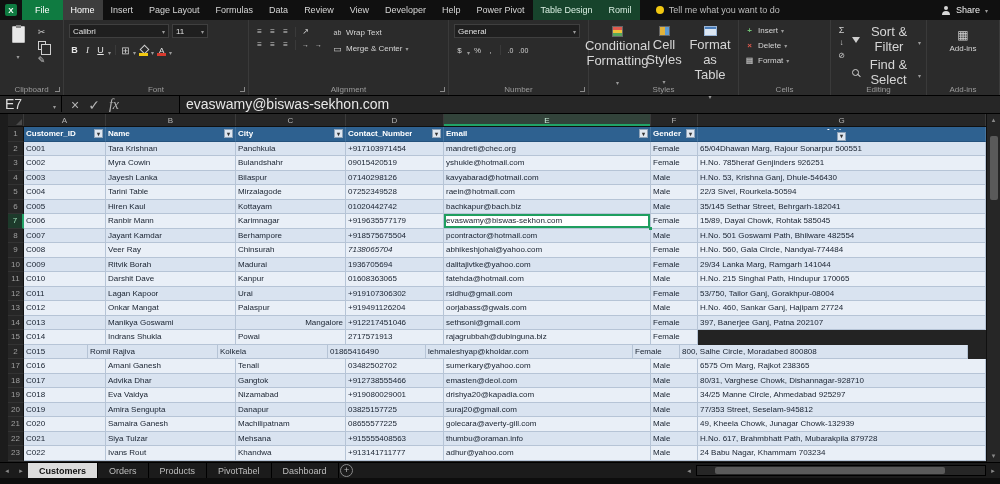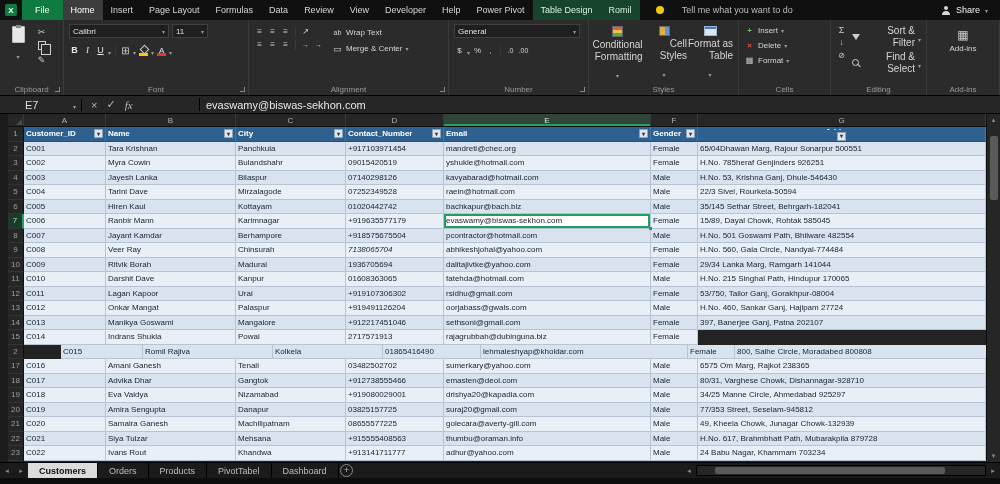--- a/index.html
+++ b/index.html
@@ -9,21 +9,21 @@
 
 .tabbar{height:20px;flex:none;display:flex;align-items:stretch;background:#101010;font-size:9px;color:#d6d6d6;}
 .logo{width:22px;display:flex;align-items:center;justify-content:center;}
 .logo-sq{width:12px;height:12px;background:#0f7b41;border-radius:2px;display:flex;align-items:center;justify-content:center;color:#fff;font-size:8px;font-weight:bold;}
 .logo-sq::before{content:"X";}
 .rtabs{display:flex;align-items:stretch;}
 .rtab{padding:0 8px;display:flex;align-items:center;white-space:nowrap;cursor:pointer;}
 .rtab.file{background:#0f7b41;color:#fff;padding:0 13px;}
 .rtab.active{background:#3d3d3d;color:#fff;}
 .rtab.ctx{background:#17442c;color:#d9efe2;}
-.tellme{display:flex;align-items:center;gap:18px;margin-left:16px;color:#bdbdbd;}
+.tellme{display:flex;align-items:center;gap:5px;margin-left:16px;color:#bdbdbd;}
 .bulb{width:8px;height:8px;border-radius:50%;background:#f2c811;flex:none;}
 .share{margin-left:auto;display:flex;align-items:center;gap:5px;padding:0 12px;color:#f0f0f0;}
 .person{width:9px;height:9px;position:relative;flex:none;}
 .person::before{content:"";position:absolute;top:0;left:2.5px;width:4px;height:4px;border-radius:50%;background:#d6d6d6;}
 .person::after{content:"";position:absolute;bottom:0;left:0.5px;width:8px;height:4px;border-radius:4px 4px 0 0;background:#d6d6d6;}
 
 
 .ribbon{height:76px;flex:none;background:#2b2b2b;display:flex;color:#ccc;border-bottom:1px solid #000;}
 .rgroup{position:relative;display:flex;flex-direction:column;border-right:1px solid #3a3a3a;padding:4px 5px 12px;flex:none;}
 .rg-label{position:absolute;bottom:1px;left:0;right:0;text-align:center;font-size:8px;color:#9b9b9b;}
@@ -63,21 +63,21 @@
 .txtbtn{display:flex;align-items:center;gap:3px;height:13px;font-size:8px;color:#d6d6d6;white-space:nowrap;}
 .i-wrap::before{content:"ab";font-size:7px;color:#cfcfcf;}
 .i-merge::before{content:"\25AD";font-size:9px;}
 .i-dollar::before{content:"$";}
 .i-pct::before{content:"%";}
 .i-comma::before{content:",";}
 .i-dec0::before{content:".0";font-size:7px;}
 .i-dec00::before{content:".00";font-size:7px;}
 .styles-row{display:flex;}
 .stackbtn{width:47px;display:flex;flex-direction:column;align-items:center;gap:2px;padding-top:2px;cursor:pointer;}
-.lbl2{font-size:10px;line-height:1.15;text-align:right;color:#d6d6d6;}
+.lbl2{font-size:13px;line-height:1.15;text-align:center;color:#d6d6d6;}
 .ic-condfmt{width:11px;height:11px;border:1px solid #666;background:linear-gradient(180deg,#e05a4e 33%,#f0c33c 33% 66%,#57a85c 66%);}
 .ic-fmttable{width:13px;height:10px;border:1px solid #9ab6d8;background:linear-gradient(180deg,#4a7ebb 30%,#dce6f2 30%);}
 .ic-cellstyles{width:11px;height:10px;border:1px solid #666;background:linear-gradient(90deg,#e0b23c 50%,#5b9bd5 50%);}
 .cellrows{display:flex;flex-direction:column;gap:2px;}
 .rowbtn{display:flex;align-items:center;gap:3px;height:13px;font-size:8px;color:#d6d6d6;cursor:pointer;}
 .ic-insert::before{content:"+";color:#6fbf73;font-weight:bold;}
 .ic-delete::before{content:"\00D7";color:#e05a4e;font-weight:bold;}
 .ic-format::before{content:"\25A6";color:#cfcfcf;}
 .ed-cols{display:flex;gap:5px;}
 .ed-left{display:flex;flex-direction:column;gap:2px;}
@@ -86,21 +86,21 @@
 .i-clear::before{content:"\2298";}
 .ed-right{display:flex;flex-direction:column;gap:3px;padding-top:1px;}
 .edbtn{display:flex;align-items:center;gap:3px;cursor:pointer;}
 .ic-funnel{width:0;height:0;border-left:4px solid transparent;border-right:4px solid transparent;border-top:6px solid #cfcfcf;flex:none;}
 .ic-mag{width:7px;height:7px;border:1px solid #cfcfcf;border-radius:50%;position:relative;flex:none;}
 .ic-mag::after{content:"";position:absolute;width:4px;height:1px;background:#cfcfcf;transform:rotate(45deg);bottom:-1px;right:-3px;}
 .addin-btn{display:flex;flex-direction:column;align-items:center;gap:2px;font-size:8px;color:#d6d6d6;padding-top:4px;cursor:pointer;}
 .i-addins::before{content:"\25A6";font-size:12px;color:#cfcfcf;}
 
 
-.fbar{height:18px;flex:none;background:#262626;border-bottom:1px solid #000;display:flex;align-items:center;font-size:11px;color:#ddd;padding-left:20px;}
+.fbar{height:18px;flex:none;background:#262626;border-bottom:1px solid #000;display:flex;align-items:flex-start;font-size:14px;color:#ddd;}
 .namebox{width:62px;display:flex;align-items:center;justify-content:space-between;padding:0 5px;border-right:1px solid #000;}
 .fxzone{width:118px;display:flex;align-items:center;gap:9px;padding:0 9px;border-right:1px solid #000;color:#b5b5b5;}
 .i-x::before{content:"\00D7";}
 .i-check::before{content:"\2713";}
 .i-fx::before{content:"fx";font-style:italic;font-family:"Liberation Serif",serif;}
 .fcontent{flex:1;display:flex;align-items:center;padding:0 6px;color:#e8e8e8;}
 
 
 .sheet-wrap{flex:1;display:flex;overflow:hidden;background:#262626;}
 .gutter-l{width:8px;background:#1c1c1c;flex:none;}
@@ -443,21 +443,21 @@
             <div class="cell" style="width: 130px;">Jayesh Lanka</div>
             <div class="cell" style="width: 110px;">Bilaspur</div>
             <div class="cell" style="width: 98px;">07140298126</div>
             <div class="cell" style="width: 207px;">kavyabarad@hotmail.com</div>
             <div class="cell" style="width: 47px;">Male</div>
             <div class="cell" style="width: 288px;">H.No. 53, Krishna Ganj, Dhule-546430</div>
           </div>
           <div class="grow band-b">
             <div class="rownum">5</div>
             <div class="cell" style="width: 82px;">C004</div>
-            <div class="cell" style="width: 130px;">Tarini Dave</div>
+            <div class="cell" style="width: 130px;">Tarini Table</div>
             <div class="cell" style="width: 110px;">Mirzalagode</div>
             <div class="cell" style="width: 98px;">07252349528</div>
             <div class="cell" style="width: 207px;">raein@hotmail.com</div>
             <div class="cell" style="width: 47px;">Male</div>
             <div class="cell" style="width: 288px;">22/3 Sivel, Rourkela-50594</div>
           </div>
           <div class="grow band-a">
             <div class="rownum">6</div>
             <div class="cell" style="width: 82px;">C005</div>
             <div class="cell" style="width: 130px;">Hiren Kaul</div>
@@ -534,38 +534,38 @@
             <div class="cell" style="width: 110px;">Palaspur</div>
             <div class="cell" style="width: 98px;">+919491126204</div>
             <div class="cell" style="width: 207px;">oorjabass@gwals.com</div>
             <div class="cell" style="width: 47px;">Male</div>
             <div class="cell" style="width: 288px;">H.No. 460, Sankar Ganj, Hajipam 27724</div>
           </div>
           <div class="grow band-a">
             <div class="rownum">14</div>
             <div class="cell" style="width: 82px;">C013</div>
             <div class="cell" style="width: 130px;">Manikya Goswami</div>
-            <div class="cell" style="width: 110px;">Mangalore</div>
+            <div class="cell" style="width: 110px; text-align: right;">Mangalore</div>
             <div class="cell" style="width: 98px;">+912217451046</div>
             <div class="cell" style="width: 207px;">sethsoni@gmail.com</div>
             <div class="cell" style="width: 47px;">Female</div>
             <div class="cell" style="width: 288px;">397, Banerjee Ganj, Patna 202107</div>
           </div>
           <div class="grow band-b">
             <div class="rownum">15</div>
             <div class="cell" style="width: 82px;">C014</div>
             <div class="cell" style="width: 130px;">Indrans Shukla</div>
             <div class="cell" style="width: 110px;">Powai</div>
             <div class="cell" style="width: 98px;">2717571913</div>
             <div class="cell" style="width: 207px;">rajagrubbah@dubinguna.biz</div>
             <div class="cell" style="width: 47px;">Female</div>
           </div>
           <div class="grow band-a">
             <div class="rownum">2</div>
-            <div class="cell" style="width: 82px; margin-left: 37px;">C015</div>
+            <div class="cell" style="width: 64px;">C015</div>
             <div class="cell" style="width: 130px;">Romil Rajiva</div>
             <div class="cell" style="width: 110px;">Kolkela</div>
             <div class="cell" style="width: 98px;">01865416490</div>
             <div class="cell" style="width: 207px;">lehmaleshyap@kholdar.com</div>
             <div class="cell" style="width: 47px;">Female</div>
             <div class="cell" style="width: 288px;">800, Salhe Circle, Moradabed 800808</div>
           </div>
           <div class="grow band-b">
             <div class="rownum">17</div>
             <div class="cell" style="width: 82px;">C016</div>

